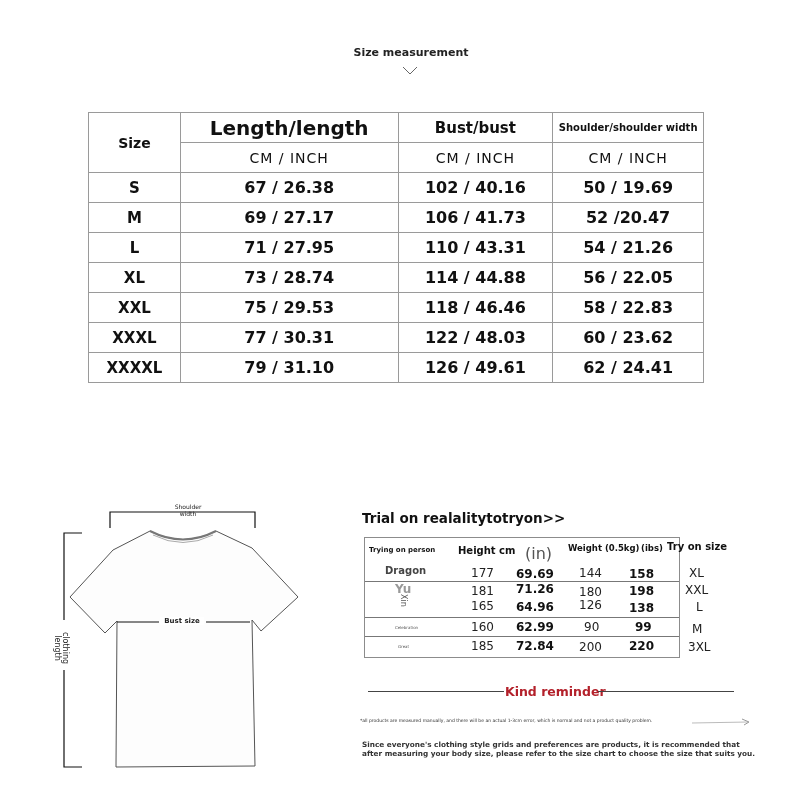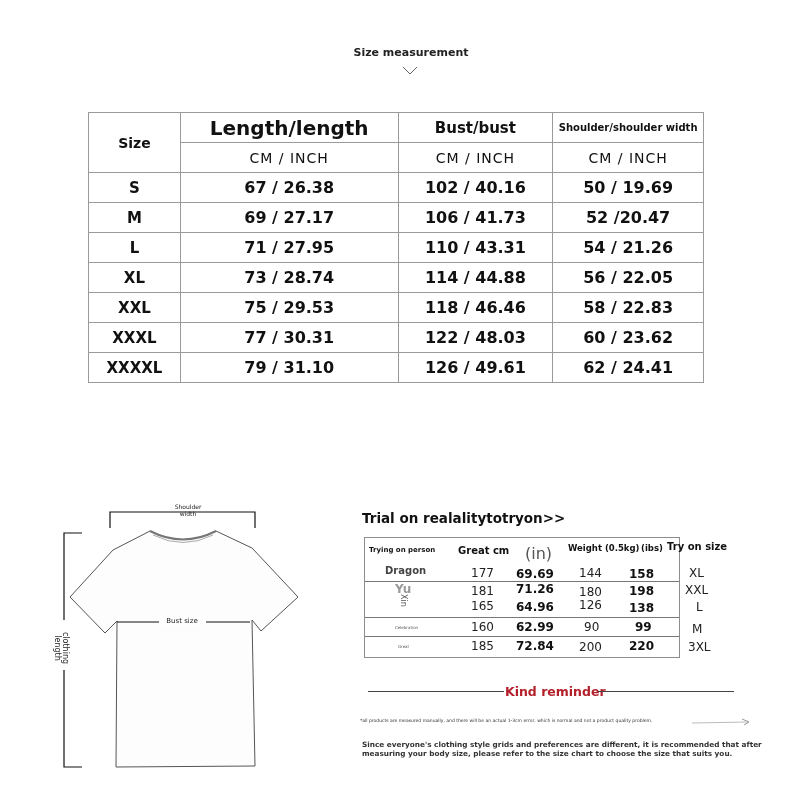--- a/index.html
+++ b/index.html
@@ -18,21 +18,21 @@
   .size-table tbody td { height: 30px; font-weight: bold; font-size: 16px; }
   .c-size { width: 92px; font-size: 14px; }
   .c-len { width: 218px; font-size: 20px; }
   .c-bust { width: 155px; font-size: 15px; }
   .c-shoulder { width: 151px; font-size: 10px; }
   .size-table tbody td.sz { font-size: 15px; }
 
   
   .tshirt { position: absolute; left: 40px; top: 490px; width: 300px; height: 300px; }
   .lbl-shoulder { position: absolute; left: 158px; top: 503px; width: 60px; text-align: center; font-size: 6px; line-height: 7px; color: #222; }
-  .lbl-bust { position: absolute; left: 160px; top: 617px; width: 44px; text-align: center; font-size: 7px; font-weight: normal; color: #222; background: #fff; }
+  .lbl-bust { position: absolute; left: 160px; top: 617px; width: 44px; text-align: center; font-size: 7px; font-weight: bold; color: #222; background: #fff; }
   .lbl-length { position: absolute; left: 41px; top: 640px; width: 40px; text-align: center; font-size: 8px; line-height: 8px; transform: rotate(90deg); transform-origin: center; color: #222; }
 
   
   .trial-title { position: absolute; left: 362px; top: 510px; font-size: 13.5px; font-weight: bold; color: #111; text-align: center; }
   .tryon { position: absolute; left: 364px; top: 537px; width: 316px; height: 121px; border: 1.5px solid #8c8c8c; }
   .tryon .cell { position: absolute; white-space: nowrap; }
   .tryon .hdr { font-size: 10px; font-weight: bold; }
   .tryon .hdr-sm { font-size: 7px; font-weight: bold; }
   .tryon .num { font-size: 12px; color: #222; }
   .tryon .numb { font-size: 12px; font-weight: bold; color: #111; }
@@ -136,21 +136,21 @@
 </div>
 <div class="lbl-bust">Bust size</div>
 <div class="lbl-length">
   <div>clothing</div>
   <div>length</div>
 </div>
 
 <div class="trial-title">Trial on realalitytotryon&gt;&gt;</div>
 <div class="tryon">
   <div class="cell hdr-sm" style="left:4px;top:8px;">Trying on person</div>
-  <div class="cell hdr" style="left:93px;top:7px;">Great cm</div>
+  <div class="cell hdr" style="left:93px;top:7px;">Height cm</div>
   <div class="cell num" style="left:160px;top:6px;font-size:16px;color:#555;">(in)</div>
   <div class="cell hdr" style="left:203px;top:5px;font-size:8.5px;">Weight (0.5kg)</div>
   <div class="cell hdr" style="left:276px;top:5px;font-size:8.5px;">(ibs)</div>
   <div class="cell hdr" style="left:302px;top:3px;text-align:center;">Try on size</div>
 
   <div class="cell name-big" style="left:20px;top:27px;">Dragon</div>
   <div class="cell num" style="left:106px;top:28px;">177</div>
   <div class="cell numb" style="left:151px;top:29px;">69.69</div>
   <div class="cell num" style="left:214px;top:28px;">144</div>
   <div class="cell numb" style="left:264px;top:29px;">158</div>
@@ -188,13 +188,13 @@
 </div>
 
 <div class="rem-line" style="left:368px;width:136px;"></div>
 <div class="rem-title">Kind reminder</div>
 <div class="rem-line" style="left:598px;width:136px;"></div>
 <div class="rem-note">*all products are measured manually, and there will be an actual 1-3cm error, which is normal and not a product quality problem.</div>
 <svg class="rem-arrow" viewBox="0 0 60 8">
   <line x1="0" y1="5" x2="56" y2="4" stroke="#bbb" stroke-width="1"></line>
   <polyline points="50,1 57,4 52,7" fill="none" stroke="#999" stroke-width="1"></polyline>
 </svg>
-<div class="rem-body">Since everyone's clothing style grids and preferences are different, it is recommended that after measuring your body size, please refer to the size chart to choose the size that suits you.</div>
+<div class="rem-body">Since everyone's clothing style grids and preferences are products, it is recommended that after measuring your body size, please refer to the size chart to choose the size that suits you.</div>
 
 </body></html>

